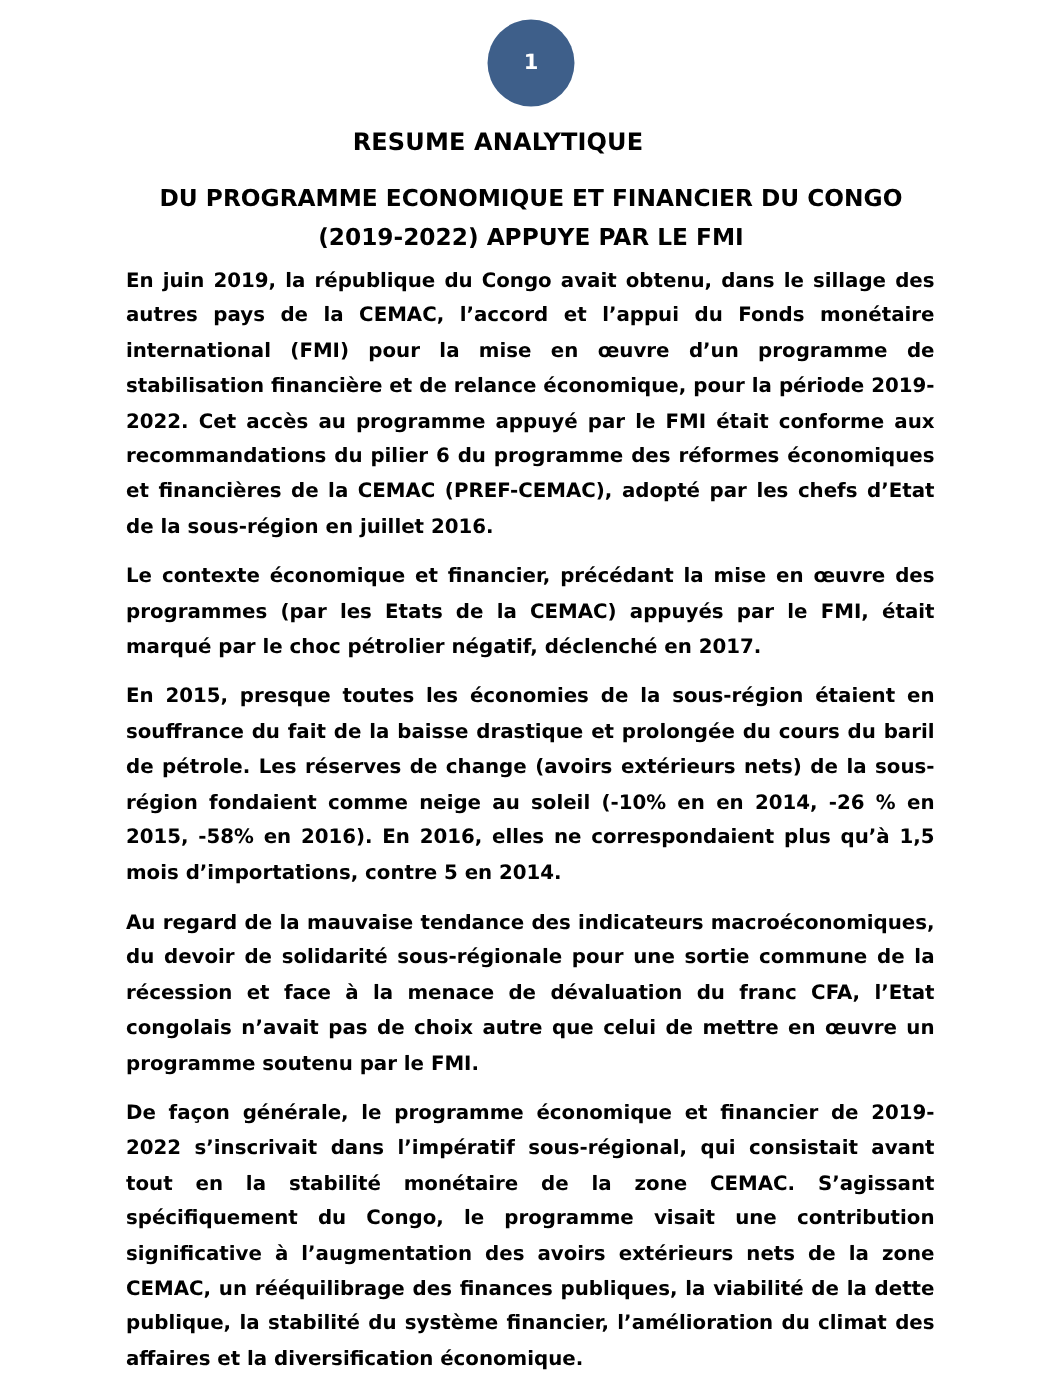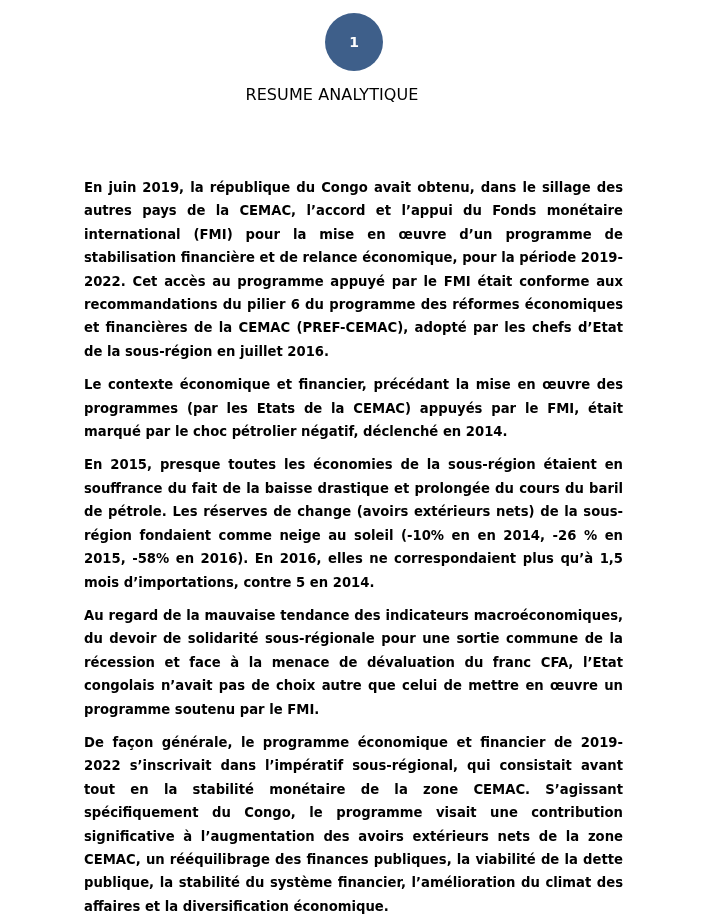--- a/index.html
+++ b/index.html
@@ -29,21 +29,21 @@
       display: flex;
       align-items: center;
       justify-content: center;
     }
     .title-1 {
       position: absolute;
       left: 0;
       width: 664px;
       top: 85px;
       text-align: center;
-      font-weight: normal;
+      font-weight: bold;
       font-size: 16px;
       letter-spacing: 0.1px;
     }
     .title-2 {
       position: absolute;
       left: 84px;
       width: 540px;
       top: 119px;
       text-align: center;
       font-weight: bold;
@@ -67,22 +67,24 @@
 </head>
 <body>
 
 <div class="page-number-badge" style="background: rgb(62, 95, 138);">
   <span>1</span>
 </div>
 
 <div class="title-1">RESUME ANALYTIQUE</div>
 
 <div class="title-2">
+  <div>DU PROGRAMME ECONOMIQUE ET FINANCIER DU CONGO</div>
+  <div>(2019-2022) APPUYE PAR LE FMI</div>
 </div>
 
 <div class="content">
   <p>En juin 2019, la république du Congo avait obtenu, dans le sillage des autres pays de la CEMAC, l’accord et l’appui du Fonds monétaire international (FMI) pour la mise en œuvre d’un programme de stabilisation financière et de relance économique, pour la période 2019-2022. Cet accès au programme appuyé par le FMI était conforme aux recommandations du pilier 6 du programme des réformes économiques et financières de la CEMAC (PREF-CEMAC), adopté par les chefs d’Etat de la sous-région en juillet 2016.</p>
-  <p>Le contexte économique et financier, précédant la mise en œuvre des programmes (par les Etats de la CEMAC) appuyés par le FMI, était marqué par le choc pétrolier négatif, déclenché en 2014.</p>
+  <p>Le contexte économique et financier, précédant la mise en œuvre des programmes (par les Etats de la CEMAC) appuyés par le FMI, était marqué par le choc pétrolier négatif, déclenché en 2017.</p>
   <p>En 2015, presque toutes les économies de la sous-région étaient en souffrance du fait de la baisse drastique et prolongée du cours du baril de pétrole. Les réserves de change (avoirs extérieurs nets) de la sous-région fondaient comme neige au soleil (-10% en en 2014, -26 % en 2015, -58% en 2016). En 2016, elles ne correspondaient plus qu’à 1,5 mois d’importations, contre 5 en 2014.</p>
   <p>Au regard de la mauvaise tendance des indicateurs macroéconomiques, du devoir de solidarité sous-régionale pour une sortie commune de la récession et face à la menace de dévaluation du franc CFA, l’Etat congolais n’avait pas de choix autre que celui de mettre en œuvre un programme soutenu par le FMI.</p>
   <p>De façon générale, le programme économique et financier de 2019-2022 s’inscrivait dans l’impératif sous-régional, qui consistait avant tout en la stabilité monétaire de la zone CEMAC. S’agissant spécifiquement du Congo, le programme visait une contribution significative à l’augmentation des avoirs extérieurs nets de la zone CEMAC, un rééquilibrage des finances publiques, la viabilité de la dette publique, la stabilité du système financier, l’amélioration du climat des affaires et la diversification économique.</p>
   <p>Comme tout programme soutenu par le FMI, celui de 2019-2022 comportait des mesures de stabilisation et d’autres dites structurelles.</p>
 </div>
 
 </body></html>

